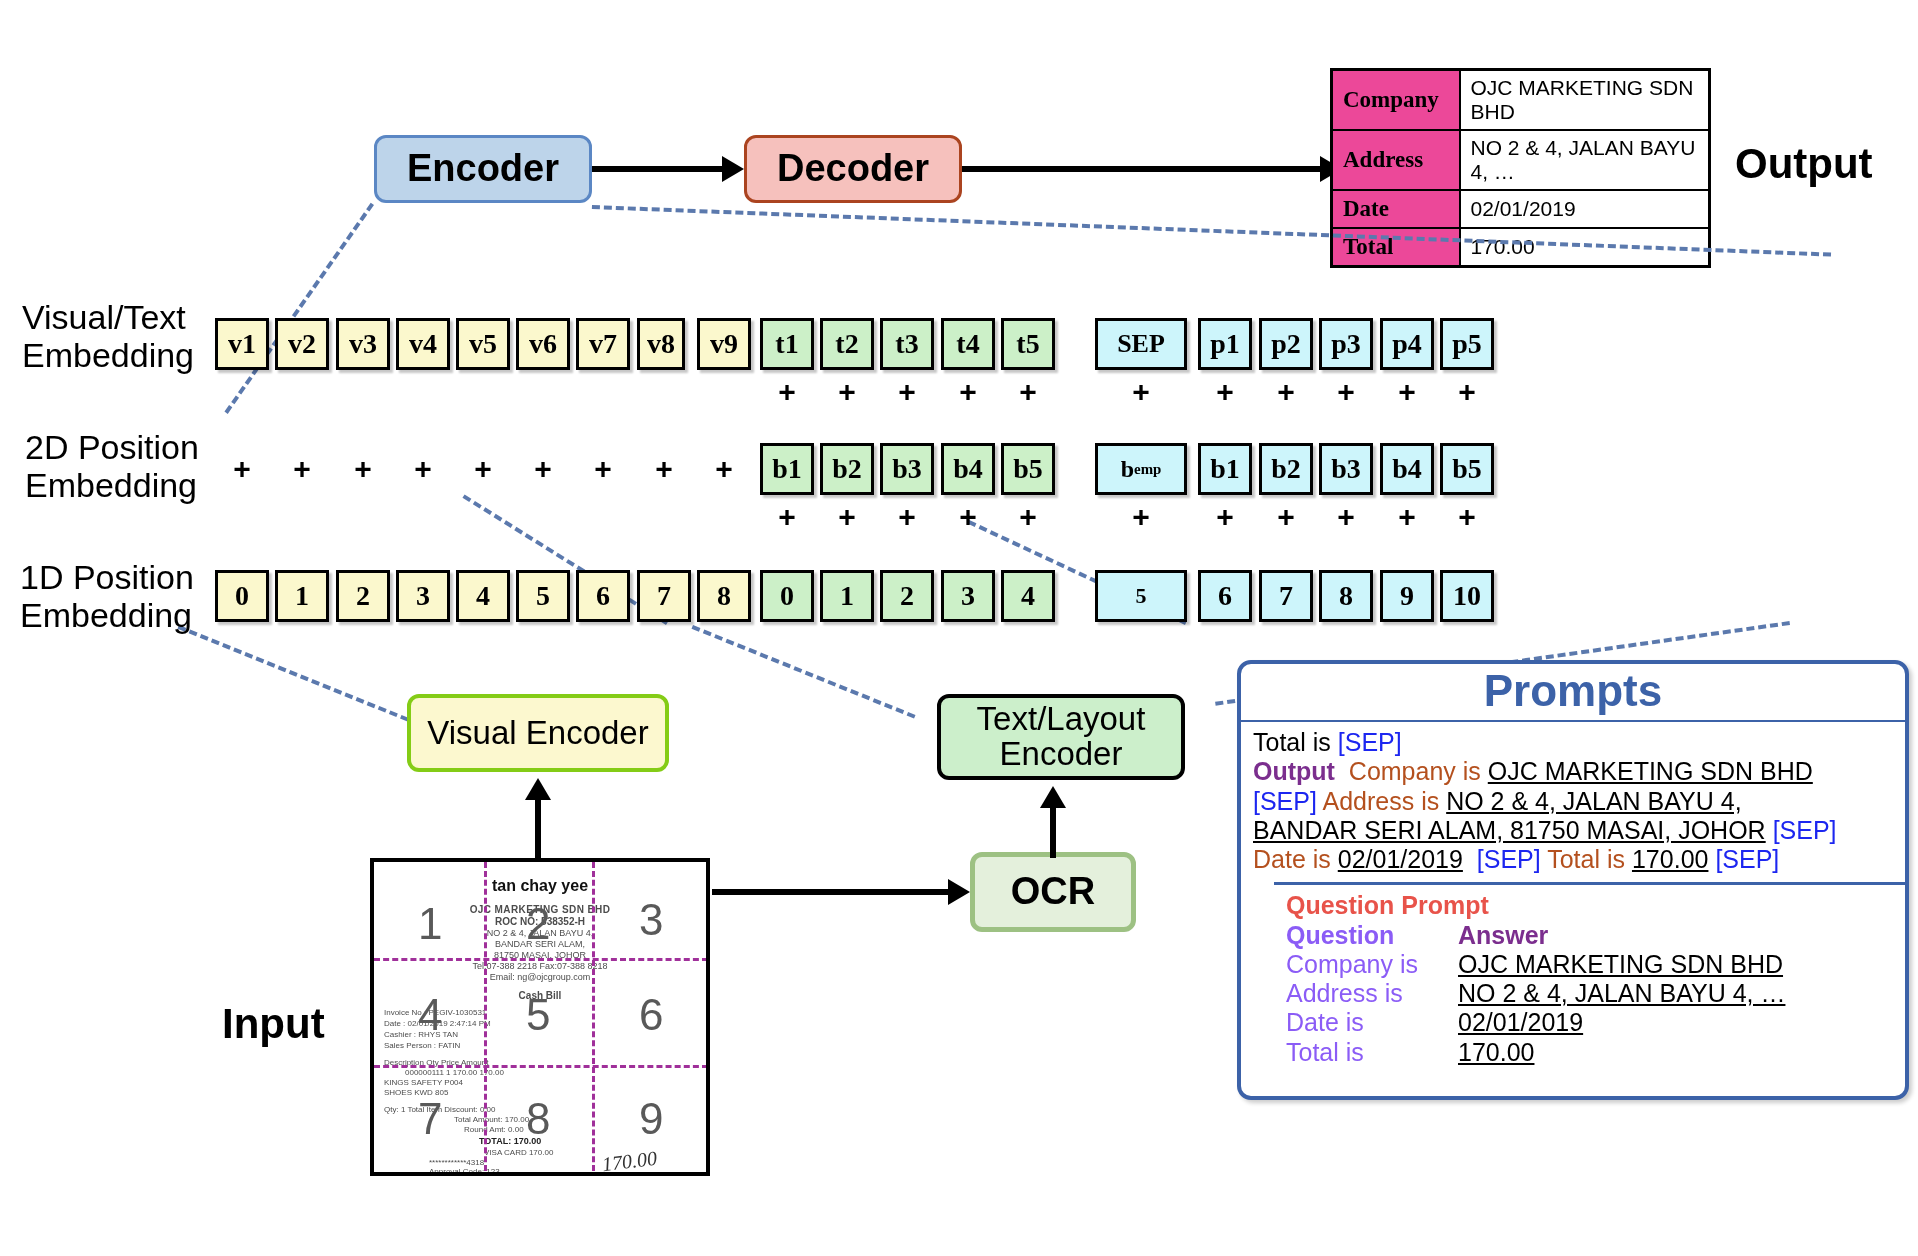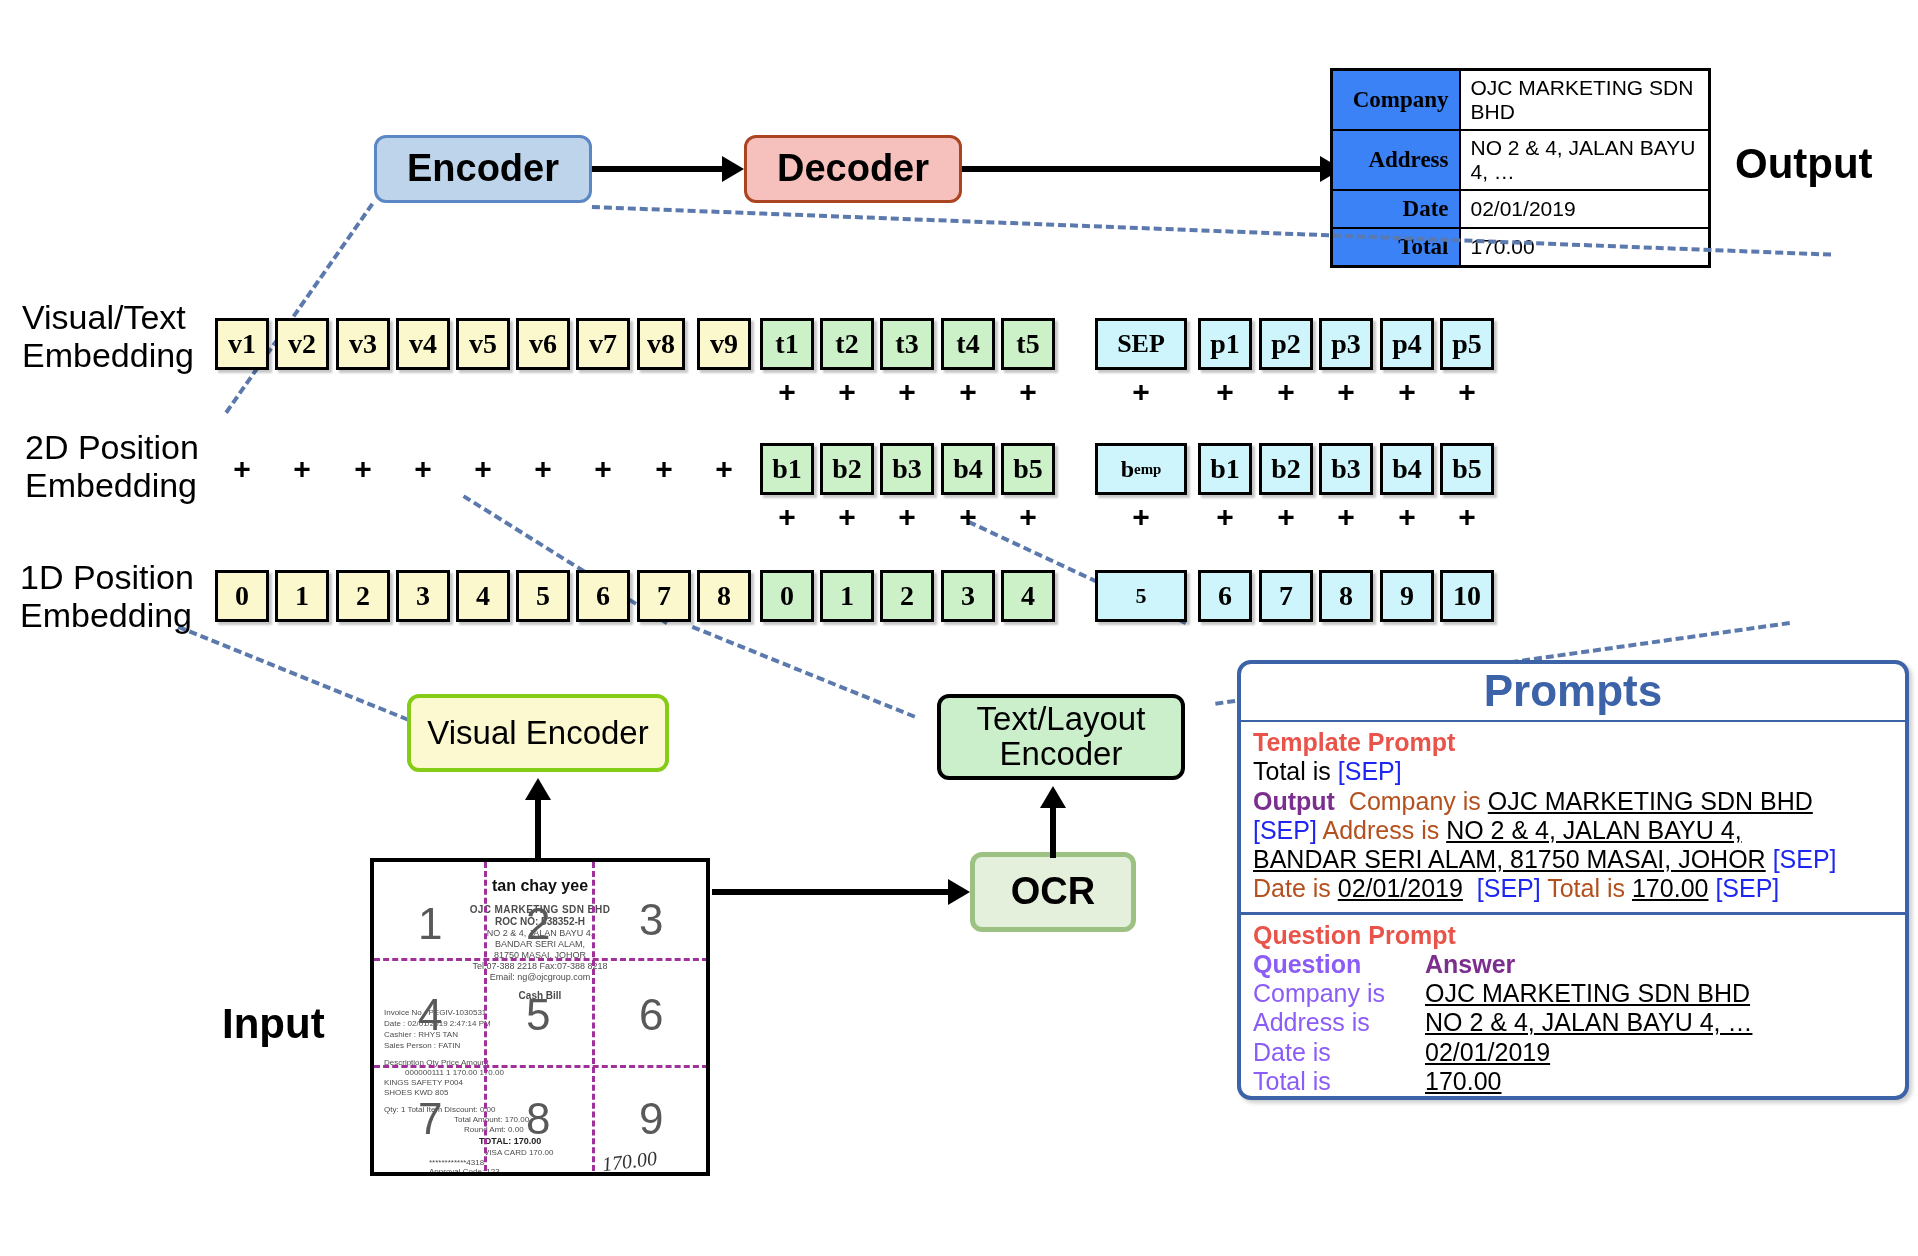--- a/index.html
+++ b/index.html
@@ -33,42 +33,42 @@
         font-weight:bold;font-size:30px;line-height:1;
         display:flex;align-items:center;justify-content:center;}
 
   .rowlabel{position:absolute;font-size:34px;line-height:1.12;}
 
   
   #output-table{position:absolute;border-collapse:collapse;
       border:3px solid #000;background:#fff;}
   #output-table td{border:2px solid #000;padding:5px 10px;
       font-size:21px;height:34px;box-sizing:border-box;}
-  #output-table td.key{background:#3b82f6;font-family:"Liberation Serif",serif;
-      font-weight:bold;font-size:23px;text-align:right;width:128px;}
+  #output-table td.key{background:#ec4899;font-family:"Liberation Serif",serif;
+      font-weight:bold;font-size:23px;text-align:left;width:128px;}
   #output-table td.val{font-family:"Liberation Sans",sans-serif;width:250px;}
 
   .bigword{position:absolute;font-size:42px;font-weight:bold;}
 
   
   .arrowline{position:absolute;background:#000;}
   .arrowhead{position:absolute;width:0;height:0;}
   .ah-right{border-top:13px solid transparent;border-bottom:13px solid transparent;border-left:22px solid #000;}
   .ah-up{border-left:13px solid transparent;border-right:13px solid transparent;border-bottom:22px solid #000;}
 
   .dash{position:absolute;height:0;border-top:4px dashed #5b79ad;transform-origin:0 0;}
 
   
   #prompts-panel{position:absolute;left:1237px;top:660px;width:672px;height:440px;
      border:4px solid #3c62a8;border-radius:14px;background:#fff;box-sizing:border-box;
      box-shadow:3px 3px 4px rgba(0,0,0,.2);overflow:hidden;}
   #prompts-title{text-align:center;font-size:44px;font-weight:bold;color:#3c62a8;
      padding:2px 0 4px;border-bottom:2px solid #3c62a8;}
   .prompt-sec{padding:6px 12px 8px 12px;font-size:25px;line-height:1.17;}
-  .prompt-sec.second{border-top:3px solid #3c62a8;}
+  .prompt-sec.second{border-top:3px solid #3c62a8;margin-left:33px;}
   .hdr-red{color:#e8534a;font-weight:bold;}
   .hdr-purple{color:#7b2e8e;font-weight:bold;}
   .orange{color:#b4501e;}
   .blue{color:#1c26f0;}
   .ul{text-decoration:underline;}
   .qa-row{display:flex;}
   .qa-q{color:#8b5cf6;width:172px;flex:none;}
 
   
   #receipt{position:absolute;left:370px;top:858px;width:340px;height:318px;
@@ -299,21 +299,20 @@
   <div class="gridnum" style="left:265px;top:128px;">6</div>
   <div class="gridnum" style="left:44px;top:232px;">7</div>
   <div class="gridnum" style="left:152px;top:232px;">8</div>
   <div class="gridnum" style="left:265px;top:232px;">9</div>
 </div>
 
 <div id="prompts-panel">
   <div id="prompts-title">Prompts</div>
 
   <div class="prompt-sec">
-    <div class="hdr-red">Template Prompt</div>
     <div>
       <span>Total is </span><span class="blue">[SEP]</span>
     </div>
     <div>
       <span class="hdr-purple">Output</span><span>&nbsp;&nbsp;</span><span class="orange">Company is </span><span class="ul">OJC MARKETING SDN BHD</span>
     </div>
     <div>
       <span class="blue">[SEP]</span><span class="orange"> Address is </span><span class="ul">NO 2 &amp; 4, JALAN BAYU 4,</span>
     </div>
     <div>

